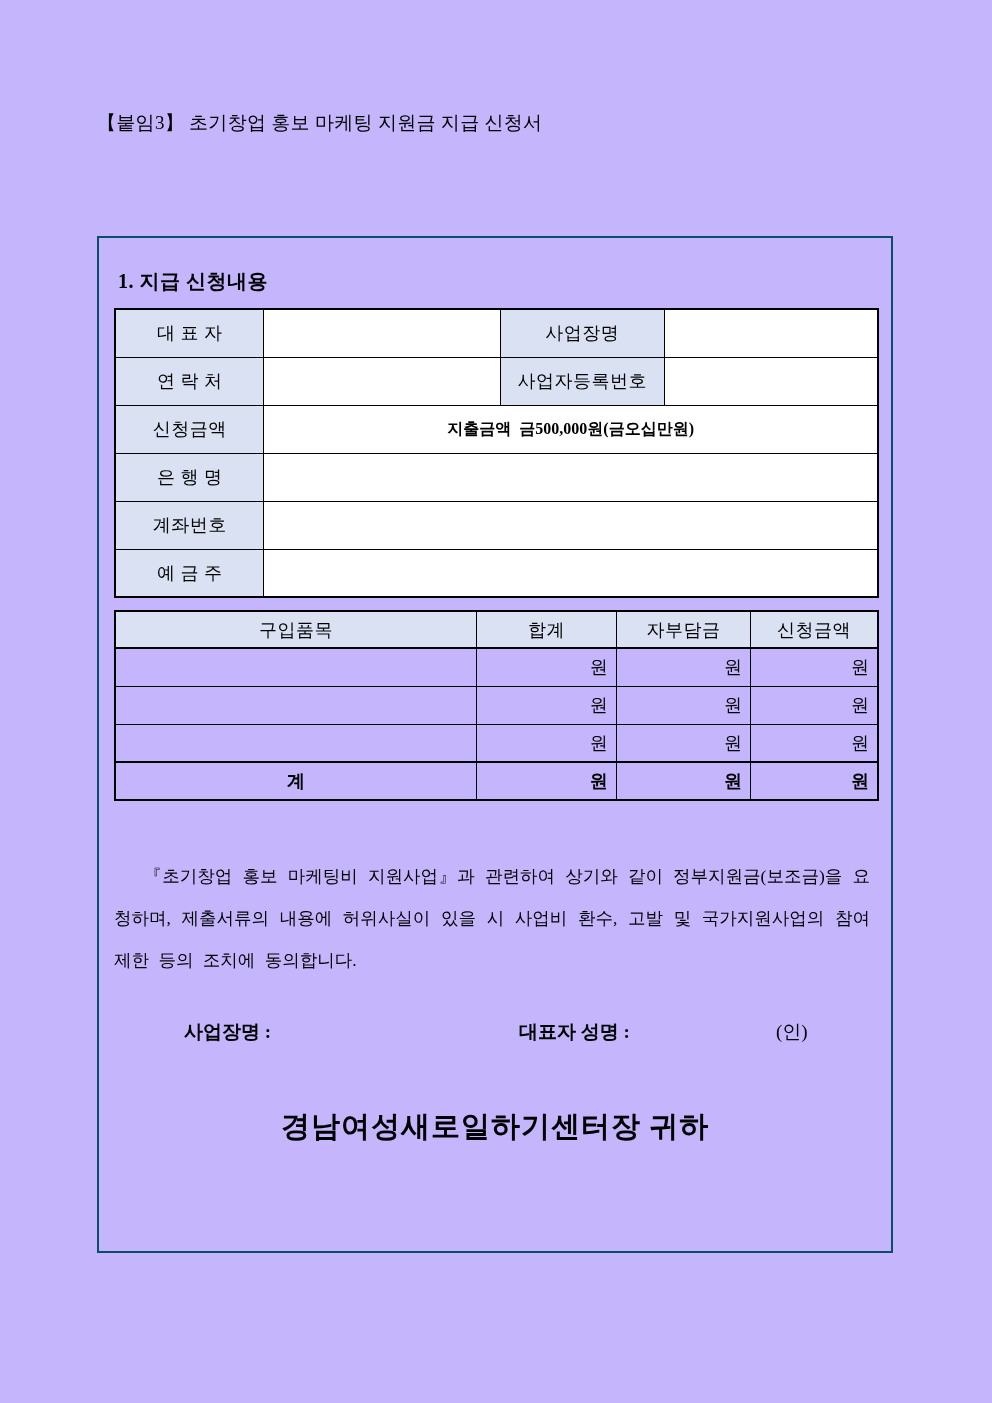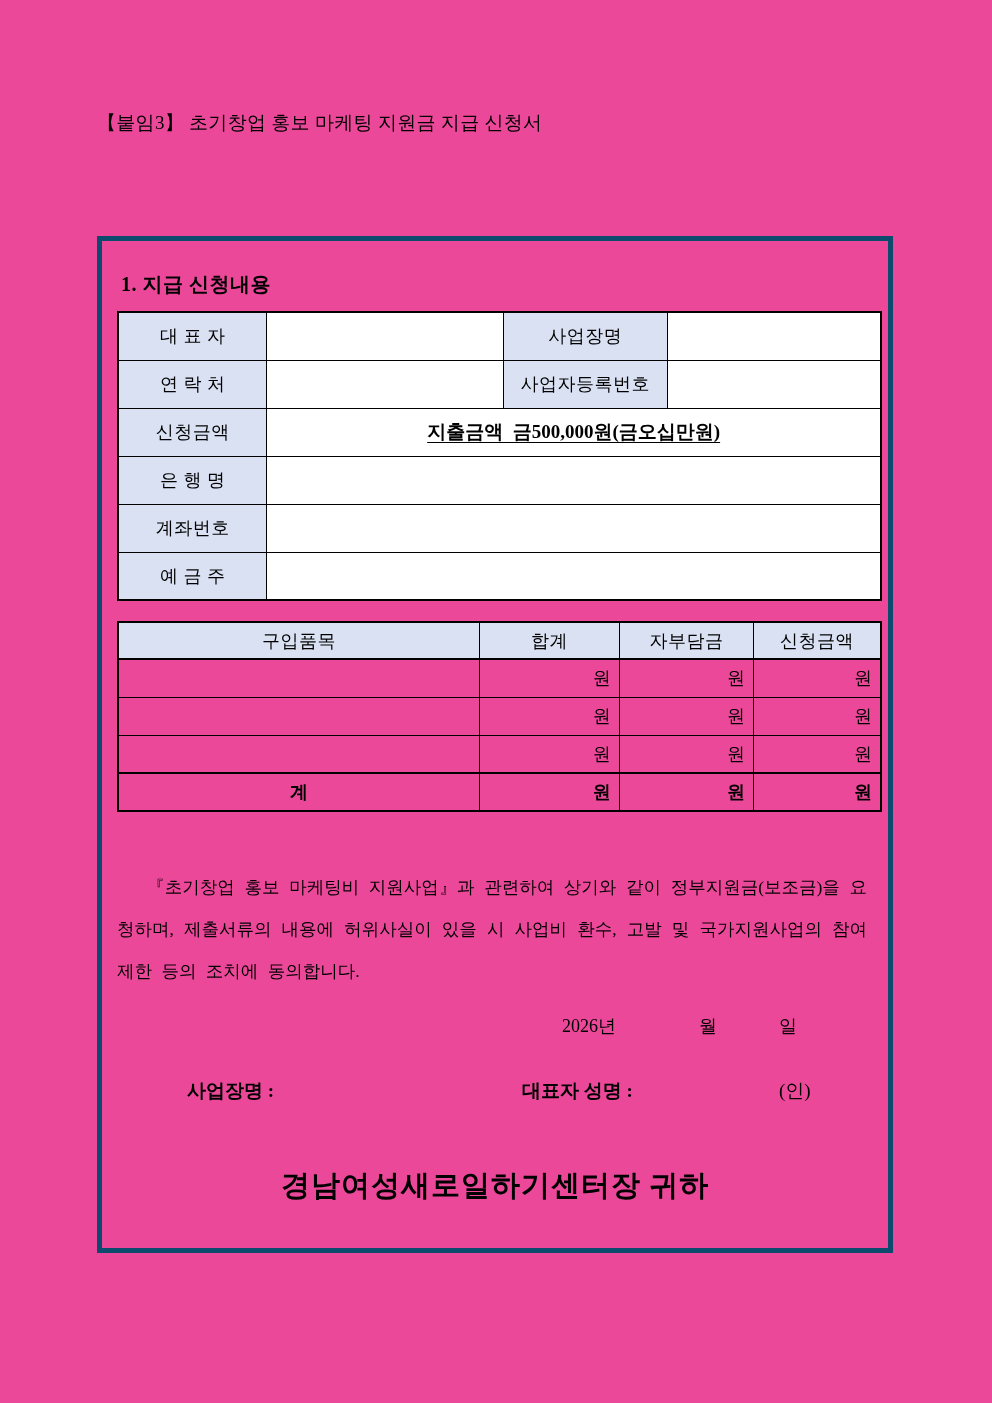--- a/index.html
+++ b/index.html
@@ -2,42 +2,42 @@
 <html><head>
 <meta charset="utf-8">
 <style>
   * { margin: 0; padding: 0; box-sizing: border-box; }
   html, body { background: #ffffff; }
   body {
     width: 992px; height: 1403px;
     font-family: "Liberation Serif", "DejaVu Serif", serif;
     color: #000;
   }
-  .page { position: relative; width: 992px; height: 1403px; background: #ec4899; overflow: hidden; }
+  .page { position: relative; width: 992px; height: 1403px; background: #c4b5fd; overflow: hidden; }
 
   .attachment-label {
     position: absolute; left: 97px; top: 110px;
     font-size: 19px; letter-spacing: 0.3px; white-space: pre;
   }
 
   .title-box {
     position: absolute; left: 97px; top: 152px;
     width: 796px; height: 86px;
     border: 2px solid #000;
     display: flex; align-items: center; justify-content: center;
   }
   .doc-title {
     font-family: "Liberation Sans", "DejaVu Sans", sans-serif;
     font-weight: bold; font-size: 36px; letter-spacing: 0.5px; white-space: pre;
   }
 
   .content-box {
     position: absolute; left: 97px; top: 236px;
     width: 796px; height: 1017px;
-    border: 5px solid #0c4a6e;
+    border: 2px solid #0c4a6e;
     padding: 30px 13px 0 13px;
   }
 
   .sec-heading {
     font-size: 20px; font-weight: bold; letter-spacing: 0.5px;
     margin-left: 6px; line-height: 26px;
   }
 
   table.grid {
     border-collapse: collapse; table-layout: fixed;
@@ -49,27 +49,27 @@
   
   .t1 { margin-top: 14px; }
   .t1 td { height: 48px; }
   .t1 .lbl {
     background: #d9e1f2; text-align: center; vertical-align: middle;
     white-space: pre; letter-spacing: 0.5px;
   }
   .t1 .val { background: #fff; }
   .amount-cell { text-align: center; vertical-align: middle; }
   .amount {
-    font-weight: bold; font-size: 19px; text-decoration: underline;
+    font-weight: bold; font-size: 16px; 
     text-underline-offset: 4px; white-space: pre;
   }
 
   
   .h2row { margin-top: 40px; }
-  .t2 { margin-top: 20px; }
+  .t2 { margin-top: 12px; }
   .t2 td.hdr {
     background: #d9e1f2; height: 37px; text-align: center; vertical-align: middle;
     border-bottom: 2px solid #000; letter-spacing: 0.5px;
   }
   .t2 td { height: 38px; vertical-align: middle; }
   .t2 .unit { text-align: right; padding-right: 8px; }
   .t2 tr.total td { border-top: 2px solid #000; font-weight: bold; }
   .t2 tr.total .sum-lbl { text-align: center; }
 
   .declaration {
@@ -185,25 +185,20 @@
         <td class="sum-lbl">계</td>
         <td class="unit">원</td>
         <td class="unit">원</td>
         <td class="unit">원</td>
       </tr>
     </tbody>
       </table>
 
     <div class="declaration">『초기창업 홍보 마케팅비 지원사업』과 관련하여 상기와 같이 정부지원금(보조금)을 요청하며, 제출서류의 내용에 허위사실이 있을 시 사업비 환수, 고발 및 국가지원사업의 참여 제한 등의 조치에 동의합니다.</div>
 
-    <div class="date-row">
-      <span class="date-year">2026년</span>
-      <span class="date-month">월</span>
-      <span class="date-day">일</span>
-    </div>
 
     <div class="sign-row">
       <span class="sign-biz">사업장명 :</span>
       <span class="sign-rep">대표자 성명 :</span>
       <span class="sign-seal">(인)</span>
     </div>
 
     <div class="recipient">경남여성새로일하기센터장 귀하</div>
 
   </div>

